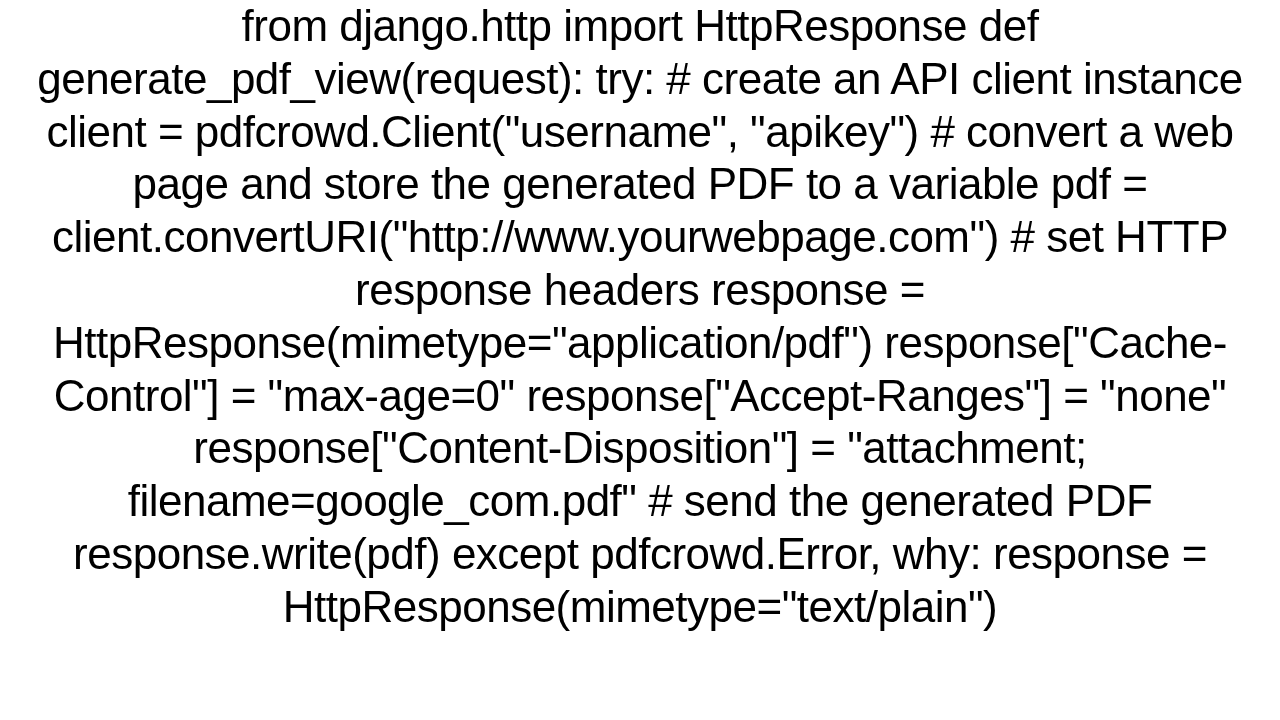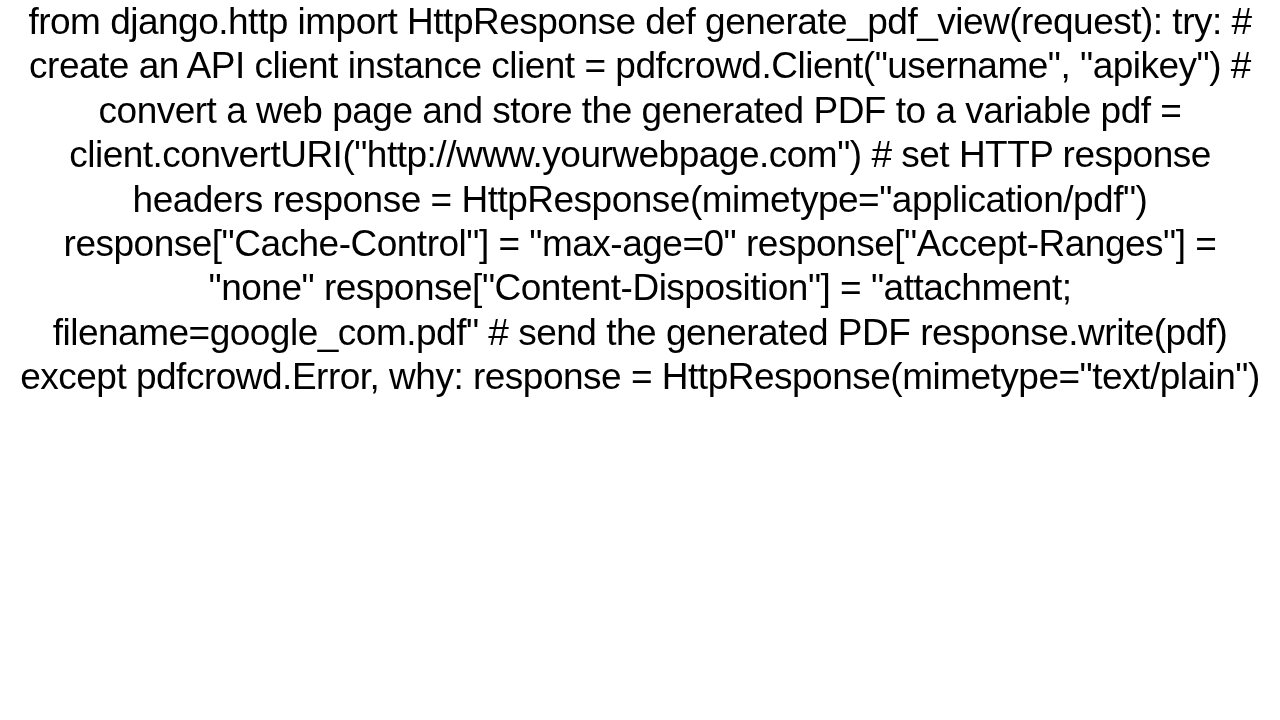--- a/index.html
+++ b/index.html
@@ -10,21 +10,21 @@
     body {
       width: 1280px;
       height: 720px;
       background: #ffffff;
       font-family: Arial, Helvetica, sans-serif;
       overflow: hidden;
     }
     .code-container {
       padding: 0 20px;
       text-align: center;
-      font-size: 37px;
+      font-size: 44px;
       line-height: 1.2;
       color: #000000;
       letter-spacing: -0.5px;
     }
     .code-text {
       display: inline;
     }
   </style>
 </head>
 <body>

